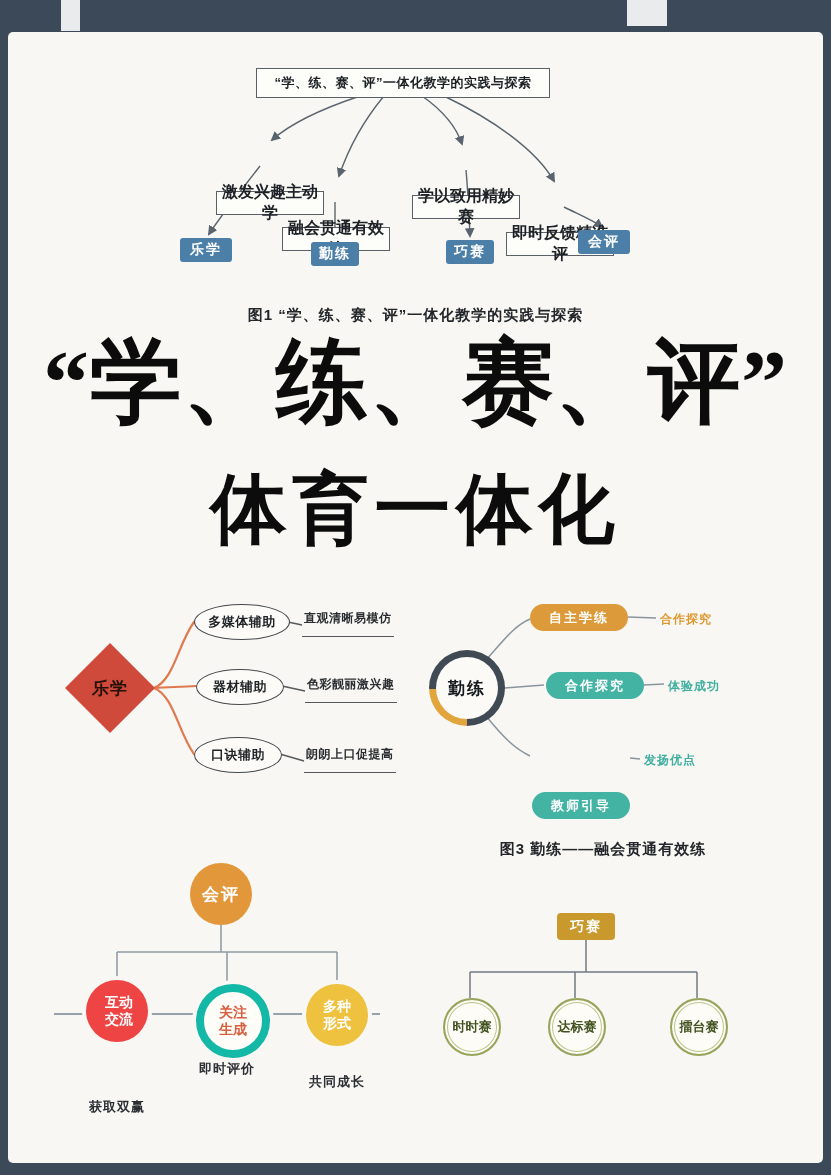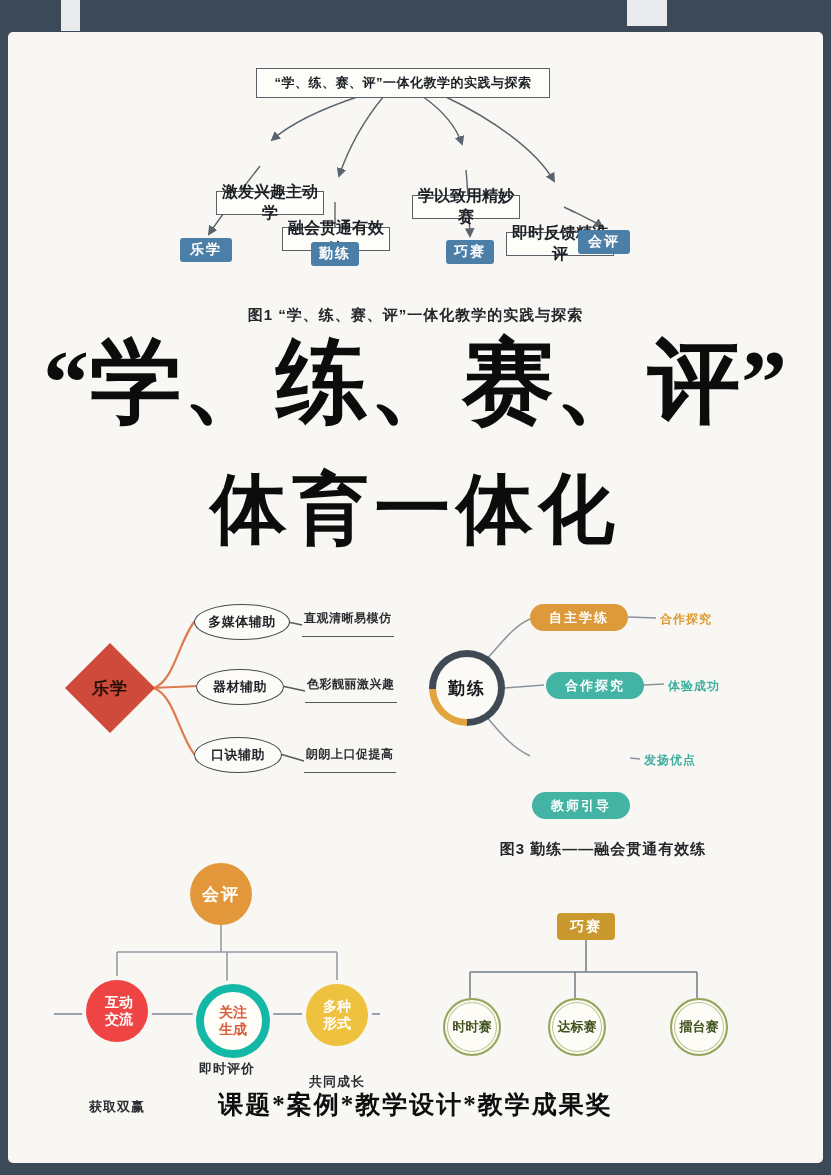--- a/index.html
+++ b/index.html
@@ -235,18 +235,17 @@
     <div class="abs c-label" style="left:59px;top:1018px;width:100px;margin-top:48px;">获取双赢</div>
     <div class="abs c-label" style="left:169px;top:1028px;width:100px;">即时评价</div>
     <div class="abs c-label" style="left:279px;top:1020px;width:100px;margin-top:21px;">共同成长</div>
 
     <div class="abs gold-box" style="left:549px;top:881px;width:58px;height:27px;">巧赛</div>
 
     <div class="abs game-circle" style="left:435px;top:966px;width:54px;height:54px;">时时赛</div>
     <div class="abs game-circle" style="left:540px;top:966px;width:54px;height:54px;">达标赛</div>
     <div class="abs game-circle" style="left:662px;top:966px;width:54px;height:54px;">擂台赛</div>
 
-    <div class="abs footer" style="top:1056px;">课题*案例*教学设计*教学成果奖</div>
 
   </div>
 
 
 </div>
 
 </body></html>

